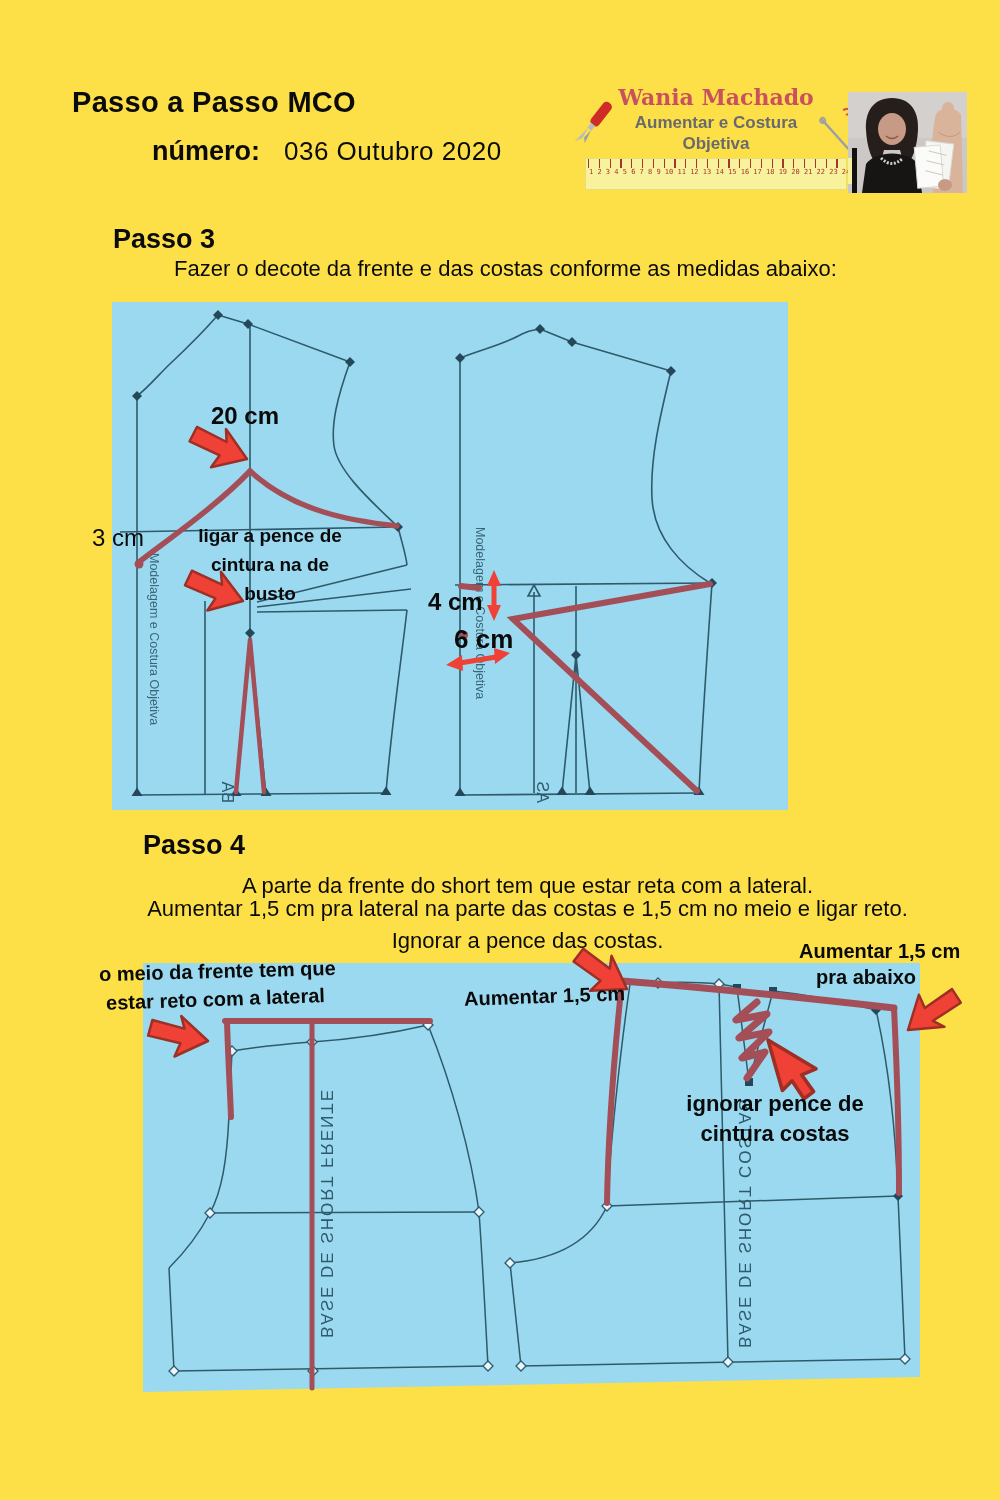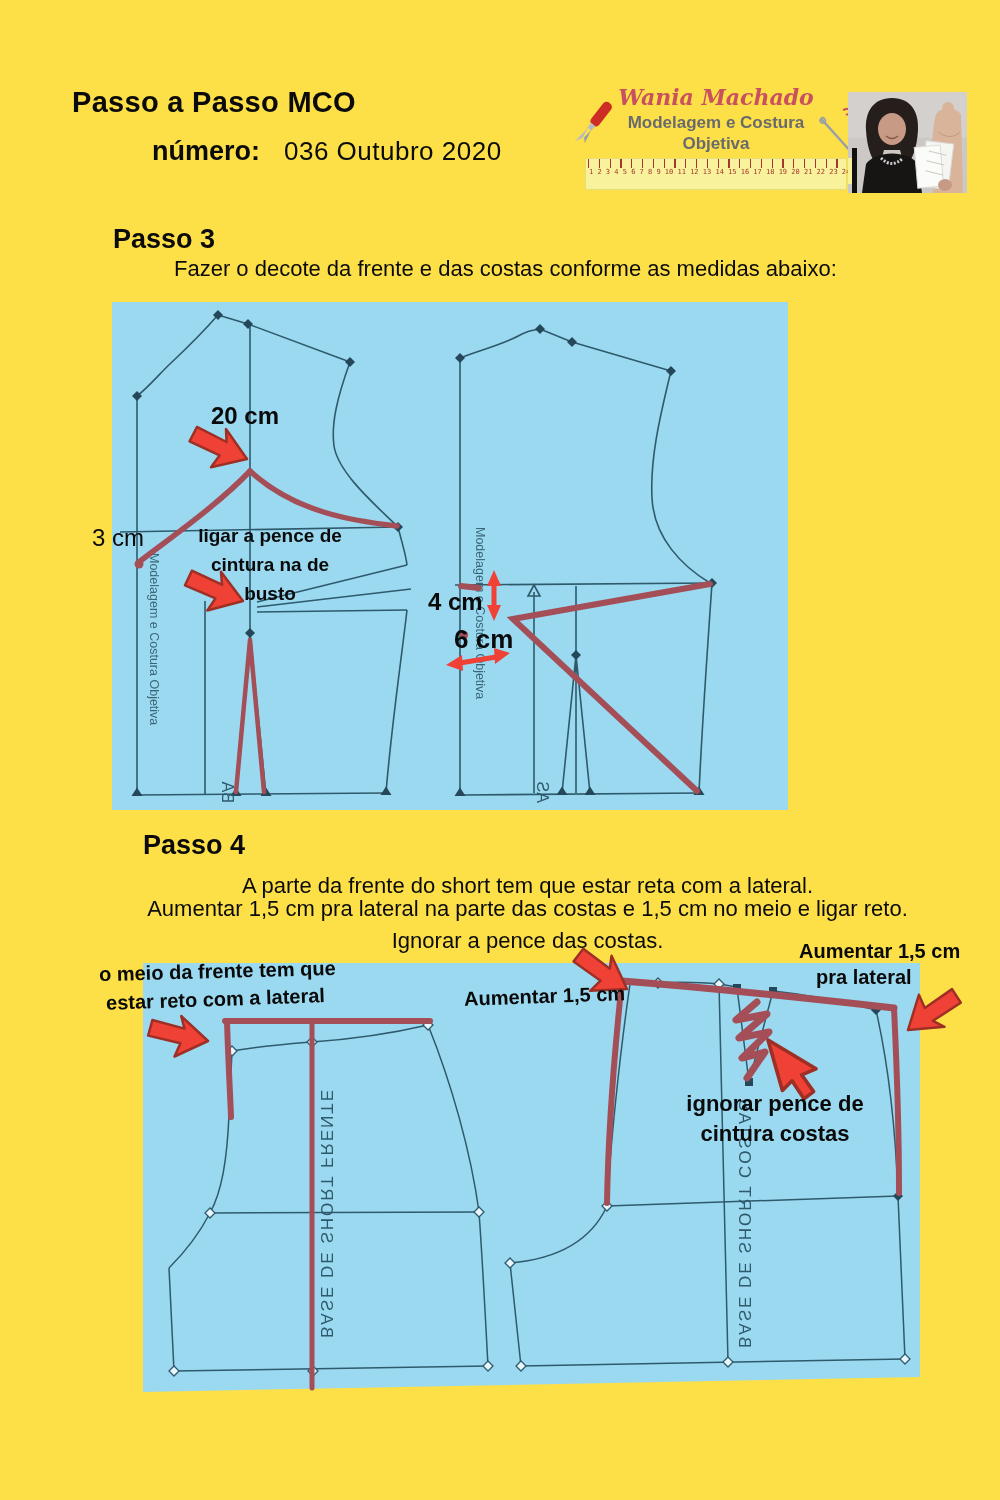--- a/index.html
+++ b/index.html
@@ -8,21 +8,21 @@
     font-family:"Liberation Sans", sans-serif;color:#0b0b0b;overflow:hidden;
   }
   .abs{position:absolute;}
   
   .doc-title{left:72px;top:86px;font-size:29px;font-weight:800;letter-spacing:.3px;}
   .numero-line{left:152px;top:136px;font-size:27px;}
   .numero-line .lab{font-weight:800;margin-right:24px;}
   .numero-line .val{font-weight:400;font-size:26px;letter-spacing:.5px;}
   .logo{left:585px;top:84px;width:262px;height:110px;}
   .logo-name{position:absolute;left:0;right:0;top:0;text-align:center;
-    font-family:"DejaVu Serif", serif;font-style:italic;font-weight:bold;
+    font-family:"DejaVu Serif", serif;font-weight:bold;
     font-size:22px;color:#c9505e;}
   .logo-sub1{position:absolute;left:0;right:0;top:29px;text-align:center;
     font-size:17px;font-weight:bold;color:#696a6e;}
   .logo-sub2{position:absolute;left:0;right:0;top:50px;text-align:center;
     font-size:17px;font-weight:bold;color:#696a6e;}
   .ruler{position:absolute;left:0;top:74px;width:262px;height:32px;background:#f7f29b;
     border:1px solid #e3dd7a;box-sizing:border-box;}
   .ruler-ticks{position:absolute;left:2px;right:2px;top:0;height:9px;
     background:repeating-linear-gradient(to right,#a8352c 0 1.2px,transparent 1.2px 10.8px);}
   .ruler-nums{position:absolute;left:3px;right:0;top:9px;
@@ -72,21 +72,21 @@
     </svg>
 
     <svg class="abs" style="right:-12px;top:20px;" width="46" height="60" viewBox="0 0 46 60">
       <g transform="rotate(-42 23 30)">
         <rect x="21" y="8" width="2.4" height="44" rx="1.2" fill="#9aa0a5"></rect>
         <circle cx="22.2" cy="11" r="2.6" fill="none" stroke="#9aa0a5" stroke-width="1.6"></circle>
       </g>
       <path d="M30,6 Q40,2 42,10 Q38,8 33,11" fill="none" stroke="#c9505e" stroke-width="2"></path>
     </svg>
     <div class="logo-name">Wania Machado</div>
-    <div class="logo-sub1">Modelagem e Costura</div>
+    <div class="logo-sub1">Aumentar e Costura</div>
     <div class="logo-sub2">Objetiva</div>
     <div class="ruler">
       <div class="ruler-ticks"></div>
       <div class="ruler-nums">1 2 3 4 5 6 7 8 9 10 11 12 13 14 15 16 17 18 19 20 21 22 23 24</div>
     </div>
   </div>
 
   <svg class="abs" style="left:848px;top:92px;" width="119" height="101" viewBox="0 0 119 101">
     <rect width="119" height="101" fill="#ccc8c5"></rect>
     <rect width="119" height="46" fill="#d4d0cd"></rect>
@@ -292,19 +292,19 @@
     <use href="#blockArrow" transform="translate(208,1041) rotate(8)"></use>
     <use href="#blockArrow" transform="translate(627,989) rotate(30)"></use>
     <use href="#blockArrow" transform="translate(908,1030) rotate(140)"></use>
     <use href="#cursorArrow" transform="translate(768,1040) scale(1.2)"></use>
   </svg>
 
   <div class="ann fn1">o meio da frente tem que</div>
   <div class="ann fn2">estar reto com a lateral</div>
   <div class="ann incL">Aumentar 1,5  cm</div>
   <div class="ann incR1">Aumentar 1,5 cm</div>
-  <div class="ann incR2">pra lateral</div>
+  <div class="ann incR2">pra abaixo</div>
   <div class="ann ign">
     <div>ignorar pence de</div>
     <div>cintura costas</div>
   </div>
 
 </div>
 
 </body></html>

